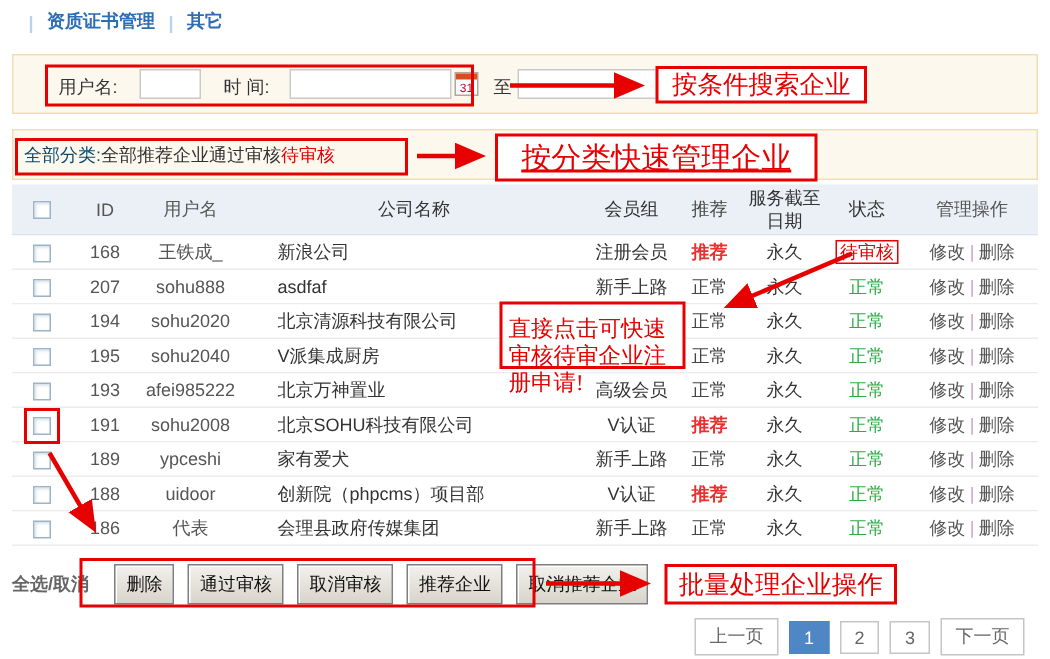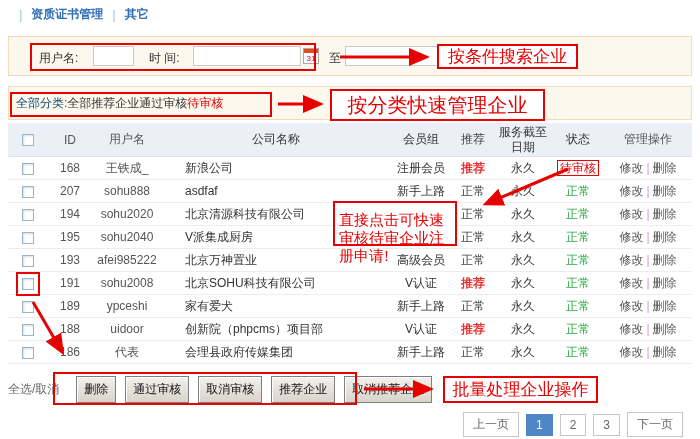--- a/index.html
+++ b/index.html
@@ -43,36 +43,36 @@
   .thead > div { font-weight:normal; }
   .cb { display:inline-block; width:12px; height:12px; border:1px solid #9db4c7; background:#fff;
         box-shadow:inset 1px 1px 2px rgba(110,145,175,.3); vertical-align:middle; cursor:pointer; }
   .cb-boxed { outline:2px solid #e60000; outline-offset:4px; }
   .st-ok { color:#2cab44; }
   .st-pending { color:#e60000; border:1px solid #e60000; padding:0 2px; }
   .op-link { color:#555; cursor:pointer; }
   .op-sep { color:#cf9fce; margin:0 3px; }
   
   .bulk { position:absolute; left:8px; top:374px; display:flex; align-items:center; height:30px; }
-  .bulk-label { color:#666; margin-right:8px; }
+  .bulk-label { color:#666; margin-right:8px;font-weight:bold; }
   .btn { margin-left:9px; background:linear-gradient(#f3f1ed,#d8d4cb); border:1px solid #7e7e7e;
          box-shadow:inset 1px 1px 0 #fff; padding:4px 7px; font-size:12px; color:#111;
          font-family:"Liberation Sans",sans-serif; cursor:pointer; }
   
   .pager { position:absolute; top:412px; right:17px; display:flex; align-items:center; }
   .pg { border:1px solid #c5c5c5; background:#fff; color:#666; padding:3px 9px; margin-left:7px; cursor:pointer; }
   .pg.count { padding:3px 14px; cursor:default; }
   .pg.active { background:#4e86c6; border-color:#4e86c6; color:#fff; }
   
   .ann-rect { position:absolute; border:2px solid #e60000; z-index:40; pointer-events:none; }
   .ann-box { position:absolute; border:2px solid #e60000; background:#fff; color:#e60000; z-index:50;
              font-family:"Liberation Serif", serif; display:flex; align-items:center; justify-content:center;
              text-align:left; }
   .ann-search { left:437px; top:44px; width:141px; height:25px; font-size:17px; }
-  .ann-filter { left:330px; top:89px; width:215px; height:32px; font-size:20px; }
+  .ann-filter { left:330px; top:89px; width:215px; height:32px; font-size:20px;text-decoration:underline; }
   .ann-review { left:333px; top:201px; width:124px; height:45px; font-size:15px; line-height:18px;
                 padding:8px 4px; align-items:flex-start; justify-content:flex-start; }
   .ann-bulk { left:443px; top:376px; width:155px; height:27px; font-size:17px; }
   .r-search { left:30px; top:43px; width:286px; height:28px; }
   .r-filter { left:10px; top:92px; width:262px; height:25px; }
   .r-bulk { left:53px; top:372px; width:304px; height:33px; }
   .arrows { position:absolute; left:0; top:0; width:700px; height:439px; z-index:60; pointer-events:none; }
 </style>
 </head>
 <body>

